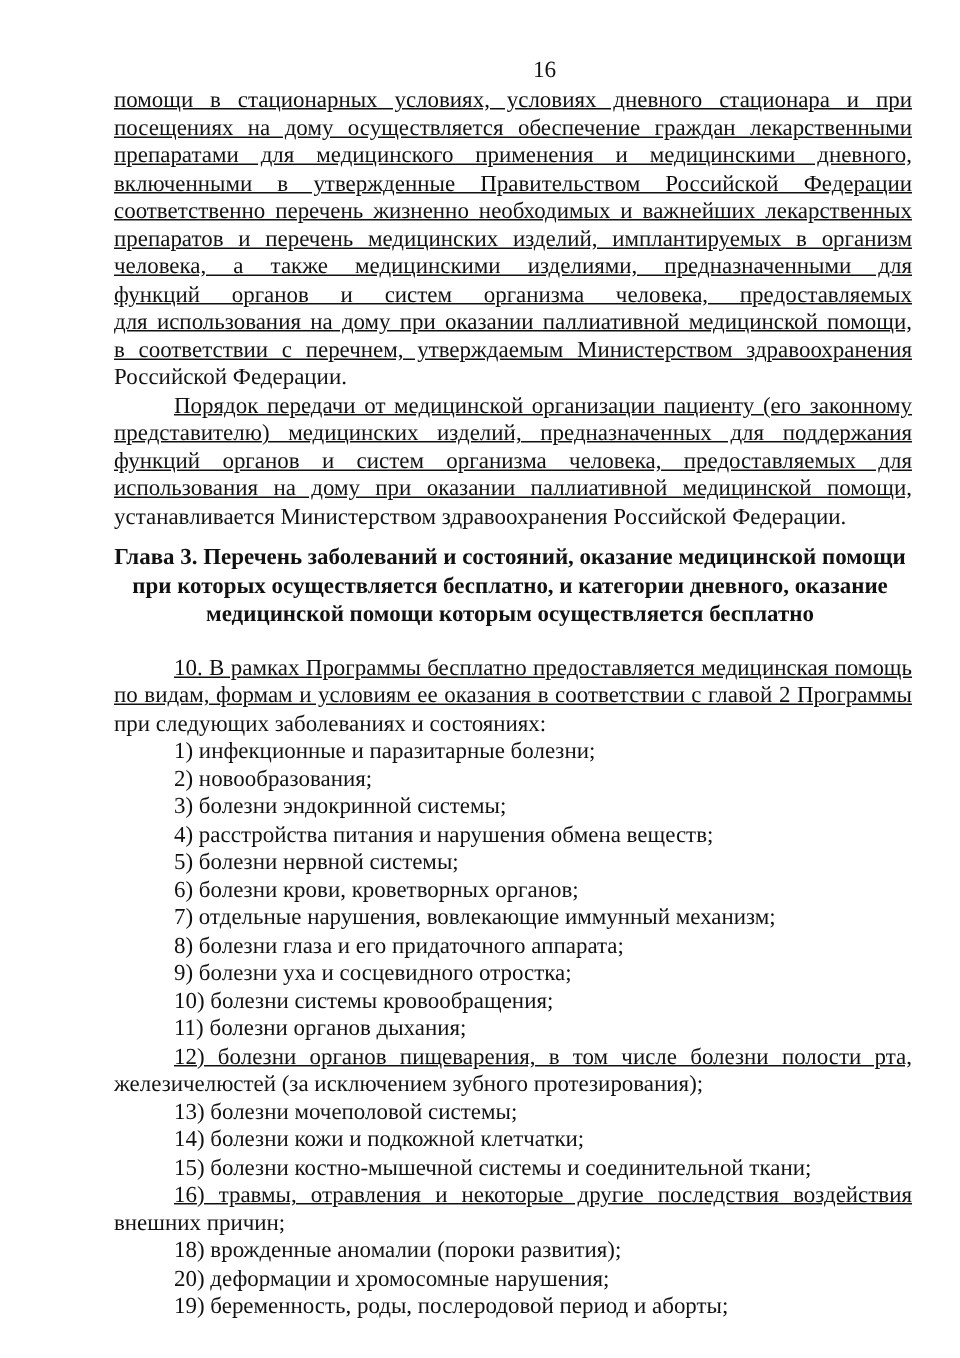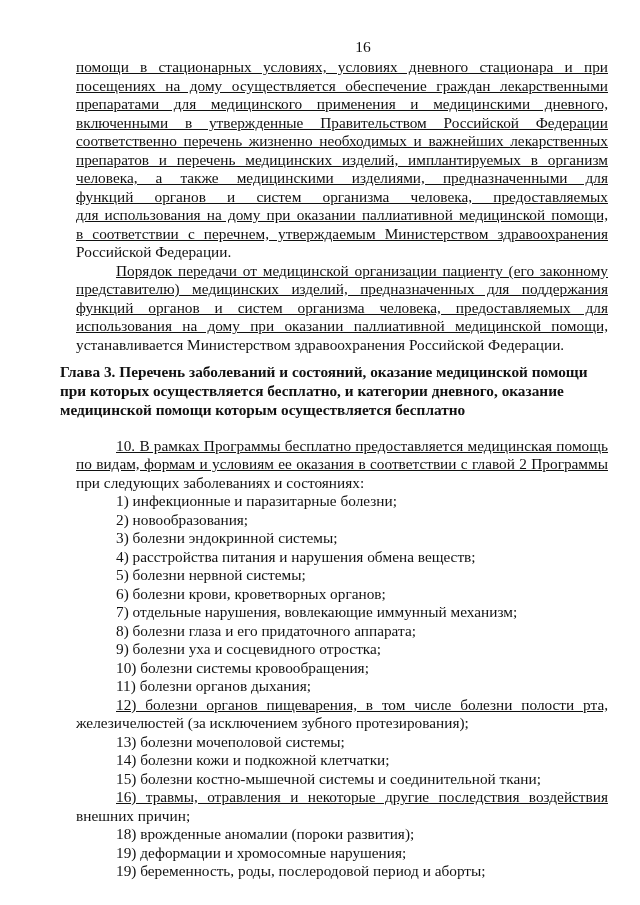--- a/index.html
+++ b/index.html
@@ -4,21 +4,21 @@
 <style>
   html, body { margin: 0; padding: 0; background: #ffffff; }
   body { width: 640px; height: 905px; position: relative; overflow: hidden;
          font-family: "Liberation Serif", "DejaVu Serif", serif; color: #111; }
   .page-num { position: absolute; top: 38px; left: 0; width: 640px; text-align: center;
               font-size: 15.5px; line-height: 18px; padding-left: 43px; }
   .line { position: absolute; left: 76px; width: 532px; font-size: 15.3px; line-height: 18.5px;
           white-space: nowrap; }
   .just { text-align: justify; text-align-last: justify; white-space: normal; height: 18.5px; overflow: hidden; text-decoration: underline; }
   .ind { left: 116px; width: 492px; }
-  .heading { position: absolute; left: 60px; width: 560px; text-align: left;
+  .heading { position: absolute; left: 60px; width: 560px; text-align: center;
              font-weight: bold; font-size: 15.3px; line-height: 19.5px; white-space: nowrap; }
 </style>
 </head>
 <body>
 
 <div class="page-num">16</div>
 
 <div>
   <div class="line just" style="top:58px">помощи в стационарных условиях, условиях дневного стационара и при</div>
   <div class="line just" style="top:77px">посещениях на дому осуществляется обеспечение граждан лекарственными</div>
@@ -66,15 +66,15 @@
   <div class="line ind" style="top:659px">10) болезни системы кровообращения;</div>
   <div class="line ind" style="top:677px">11) болезни органов дыхания;</div>
   <div class="line just ind" style="top:696px">12) болезни органов пищеварения, в том числе болезни полости рта, слюнных</div>
   <div class="line" style="top:714px">железичелюстей (за исключением зубного протезирования);</div>
   <div class="line ind" style="top:733px">13) болезни мочеполовой системы;</div>
   <div class="line ind" style="top:751px">14) болезни кожи и подкожной клетчатки;</div>
   <div class="line ind" style="top:770px">15) болезни костно-мышечной системы и соединительной ткани;</div>
   <div class="line just ind" style="top:788px">16) травмы, отравления и некоторые другие последствия воздействия</div>
   <div class="line" style="top:807px">внешних причин;</div>
   <div class="line ind" style="top:825px">18) врожденные аномалии (пороки развития);</div>
-  <div class="line ind" style="top:844px">19) деформации и хромосомные нарушения;</div>
+  <div class="line ind" style="top:844px">20) деформации и хромосомные нарушения;</div>
   <div class="line ind" style="top:862px">19) беременность, роды, послеродовой период и аборты;</div>
 </div>
 
 </body></html>

